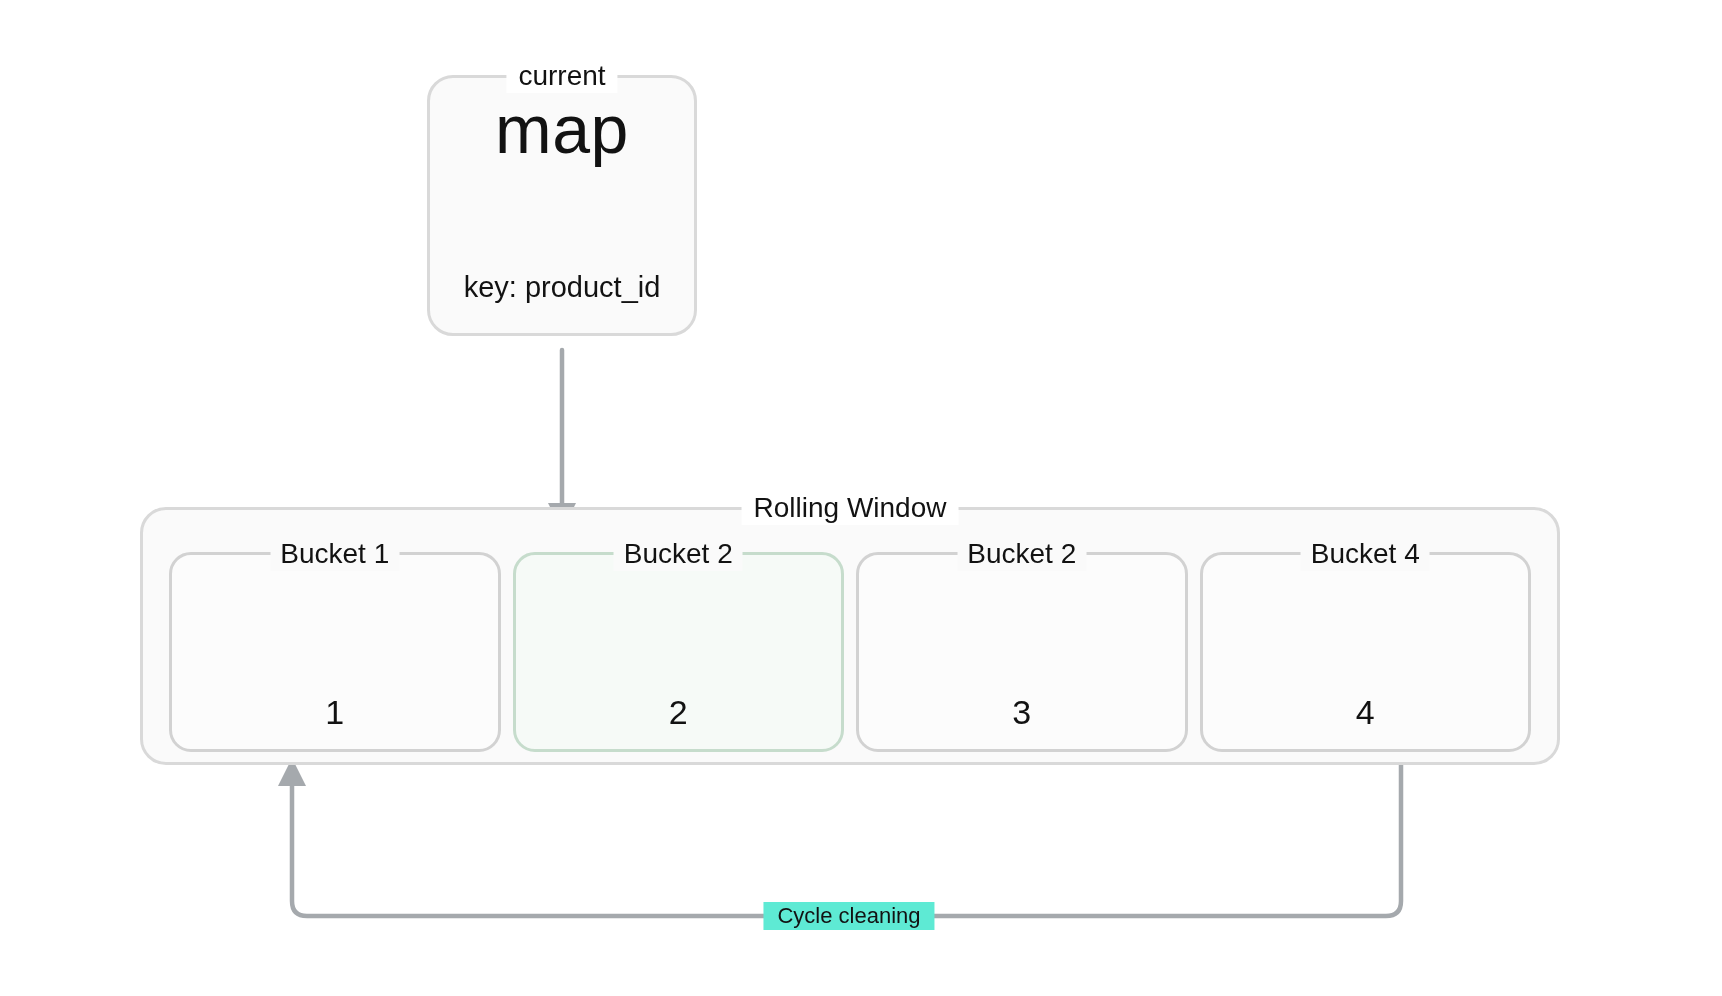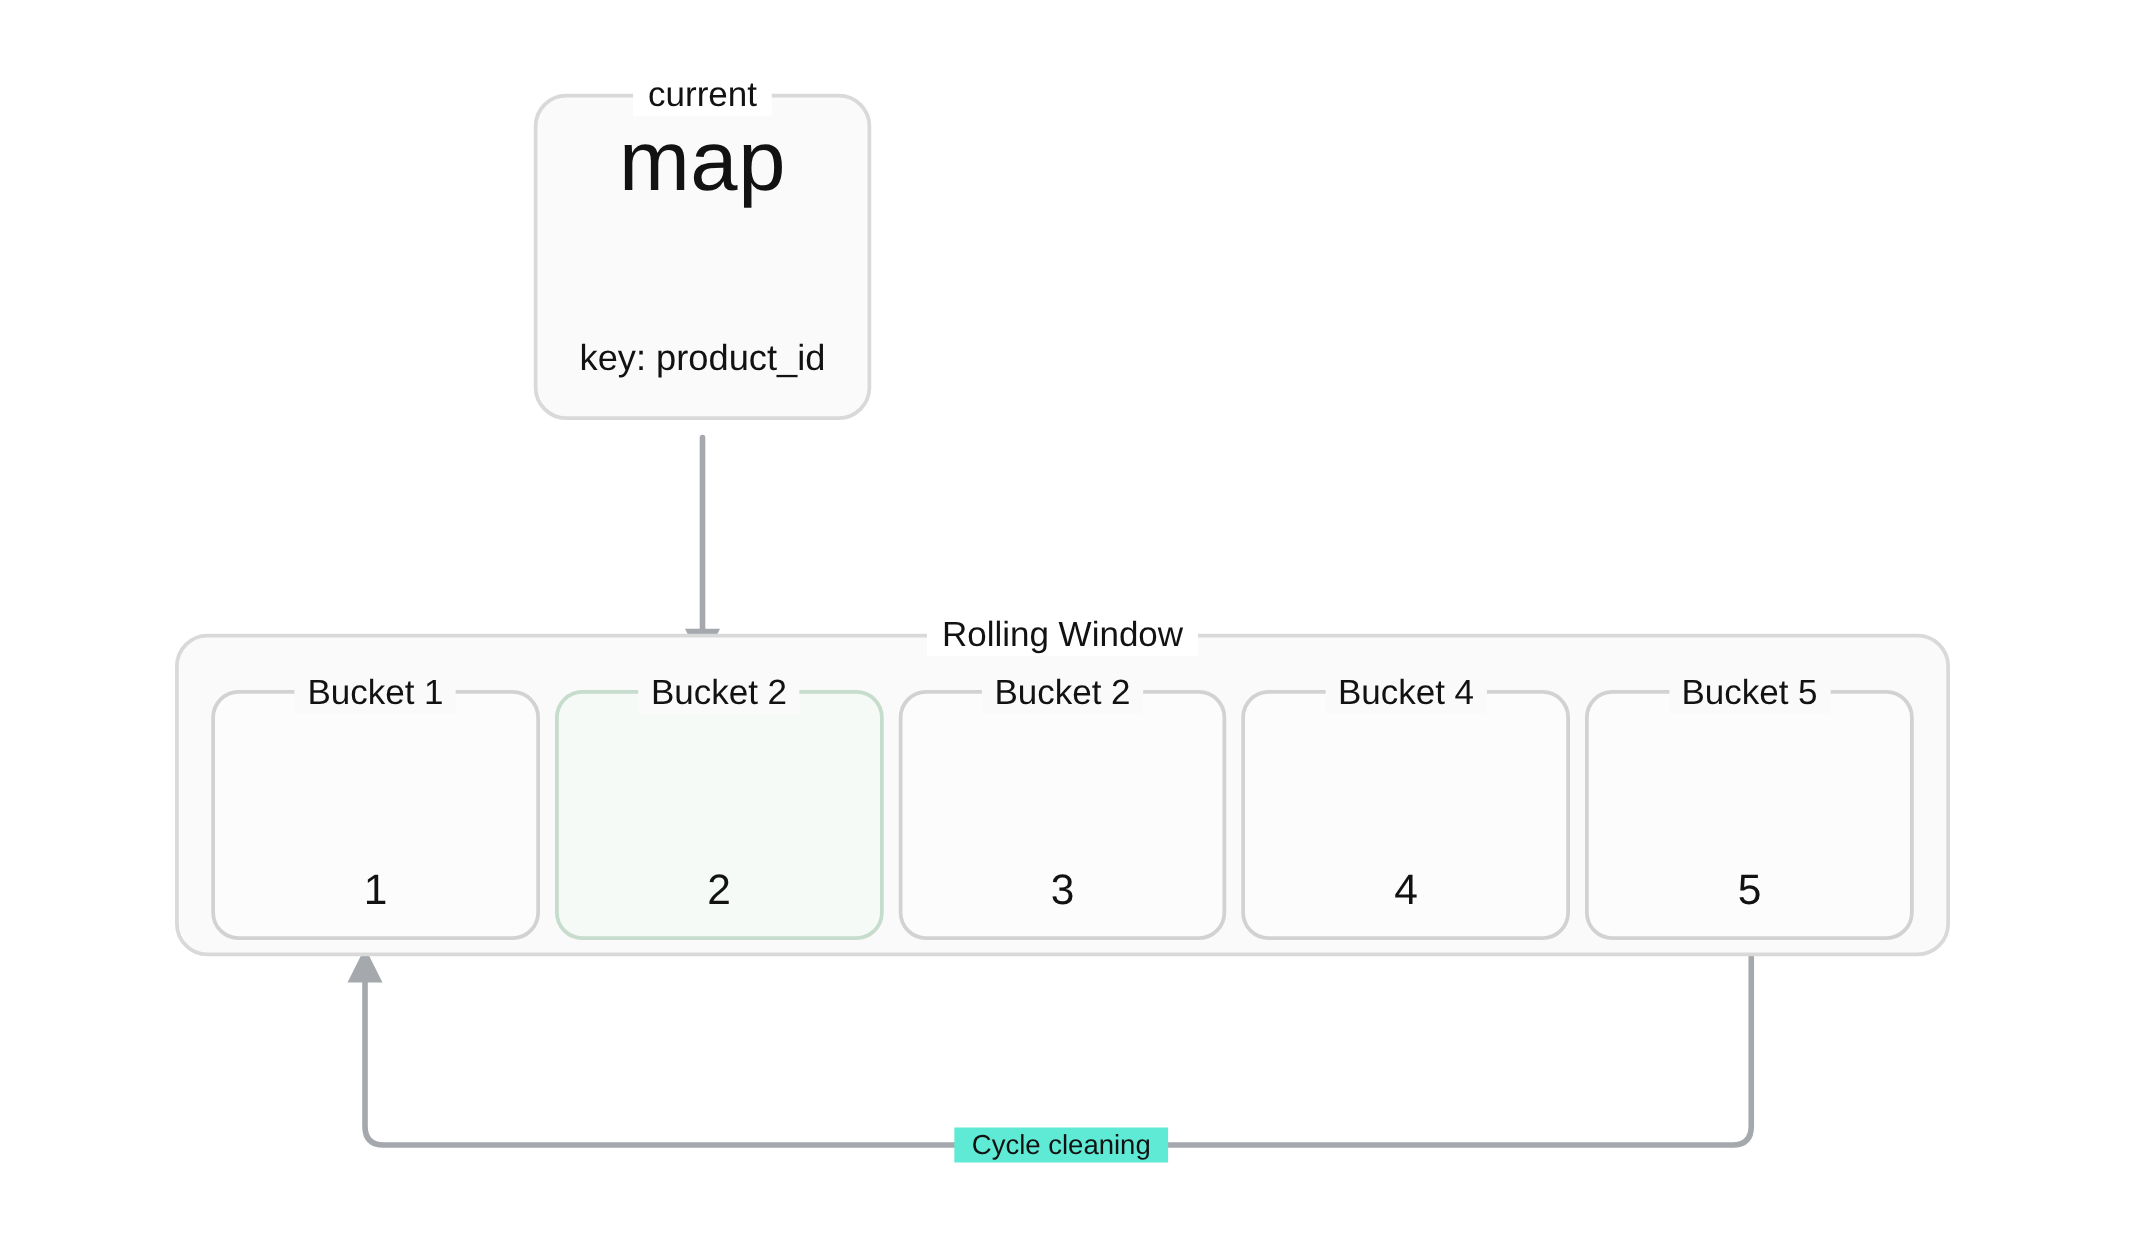--- a/index.html
+++ b/index.html
@@ -168,21 +168,17 @@
       <div class="bucket-num">2</div>
     </div>
     <div class="bucket">
       <span class="legend">Bucket 2</span>
       <div class="bucket-num">3</div>
     </div>
     <div class="bucket">
       <span class="legend">Bucket 4</span>
       <div class="bucket-num">4</div>
     </div>
-    <div class="bucket">
-      <span class="legend">Bucket 5</span>
-      <div class="bucket-num">5</div>
-    </div>
   </div>
 
   <div class="cycle-label">Cycle cleaning</div>
 
 </div>
 
 </body></html>

